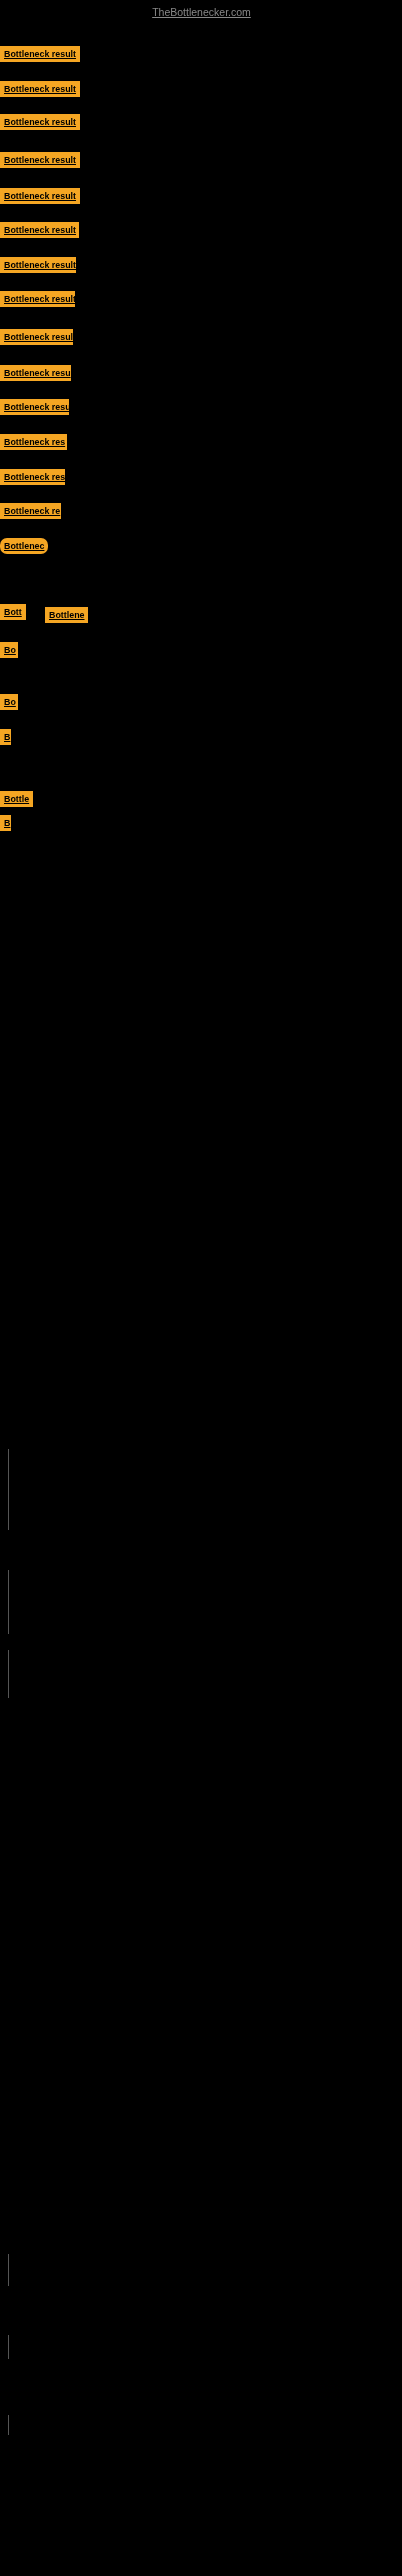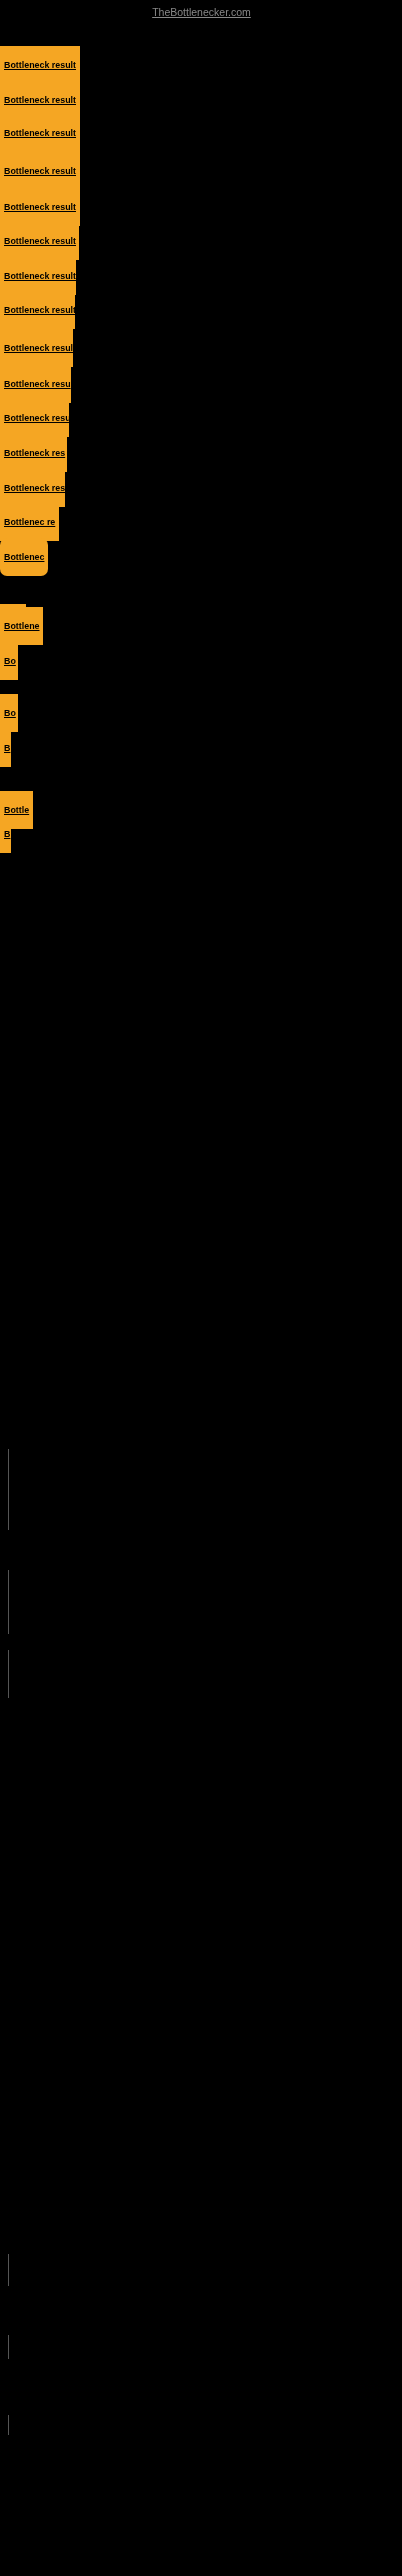--- a/index.html
+++ b/index.html
@@ -27,21 +27,21 @@
       color: #888888;
       font-size: 10.5px;
     }
 
     .bottleneck-badge {
       position: absolute;
       background-color: #f5a623;
       color: #000000;
       font-size: 8.9px;
       font-weight: bold;
-      padding: 14px 4px;
+      padding: 3px 4px;
       left: 0;
       white-space: nowrap;
       overflow: hidden;
     }
 
     .vertical-line {
       position: absolute;
       width: 0.8px;
       background-color: #555555;
       left: 8px;
@@ -59,24 +59,24 @@
     <div class="bottleneck-badge" style="top: 152px; max-width: 81px;">Bottleneck result</div>
     <div class="bottleneck-badge" style="top: 188px; max-width: 81px;">Bottleneck result</div>
     <div class="bottleneck-badge" style="top: 222px; max-width: 79px;">Bottleneck result</div>
     <div class="bottleneck-badge" style="top: 257px; max-width: 76px;">Bottleneck result</div>
     <div class="bottleneck-badge" style="top: 291px; max-width: 75px;">Bottleneck result</div>
     <div class="bottleneck-badge" style="top: 329px; max-width: 73px;">Bottleneck result</div>
     <div class="bottleneck-badge" style="top: 365px; max-width: 71px;">Bottleneck resu</div>
     <div class="bottleneck-badge" style="top: 399px; max-width: 69px;">Bottleneck resu</div>
     <div class="bottleneck-badge" style="top: 434px; max-width: 67px;">Bottleneck res</div>
     <div class="bottleneck-badge" style="top: 469px; max-width: 65px;">Bottleneck res</div>
-    <div class="bottleneck-badge" style="top: 503px; max-width: 61px;">Bottlenec re</div>
+    <div class="bottleneck-badge" style="top: 503px; max-width: 61px;">Bottleneck re</div>
     <div class="bottleneck-badge" style="top: 538px; max-width: 50px; border-radius: 7px;">Bottlenec</div>
     <div class="bottleneck-badge" style="top: 604px; max-width: 30px;">Bott</div>
-    <div class="bottleneck-badge" style="top: 607px; max-width: 43px;">Bottlene</div>
+    <div class="bottleneck-badge" style="top: 607px; max-width: 43px; margin-left: 45px;">Bottlene</div>
     <div class="bottleneck-badge" style="top: 642px; max-width: 17.7px;">Bo</div>
     <div class="bottleneck-badge" style="top: 694px; max-width: 17.7px;">Bo</div>
     <div class="bottleneck-badge" style="top: 729px; max-width: 11.3px;">B</div>
     <div class="bottleneck-badge" style="top: 791px; max-width: 34px;">Bottle</div>
     <div class="bottleneck-badge" style="top: 815px; max-width: 11.3px;">B</div>
   </div>
 
 <div id="lines-container">
     <div class="vertical-line" style="top: 1449px; height: 81px;"></div>
     <div class="vertical-line" style="top: 1570px; height: 64px;"></div>

